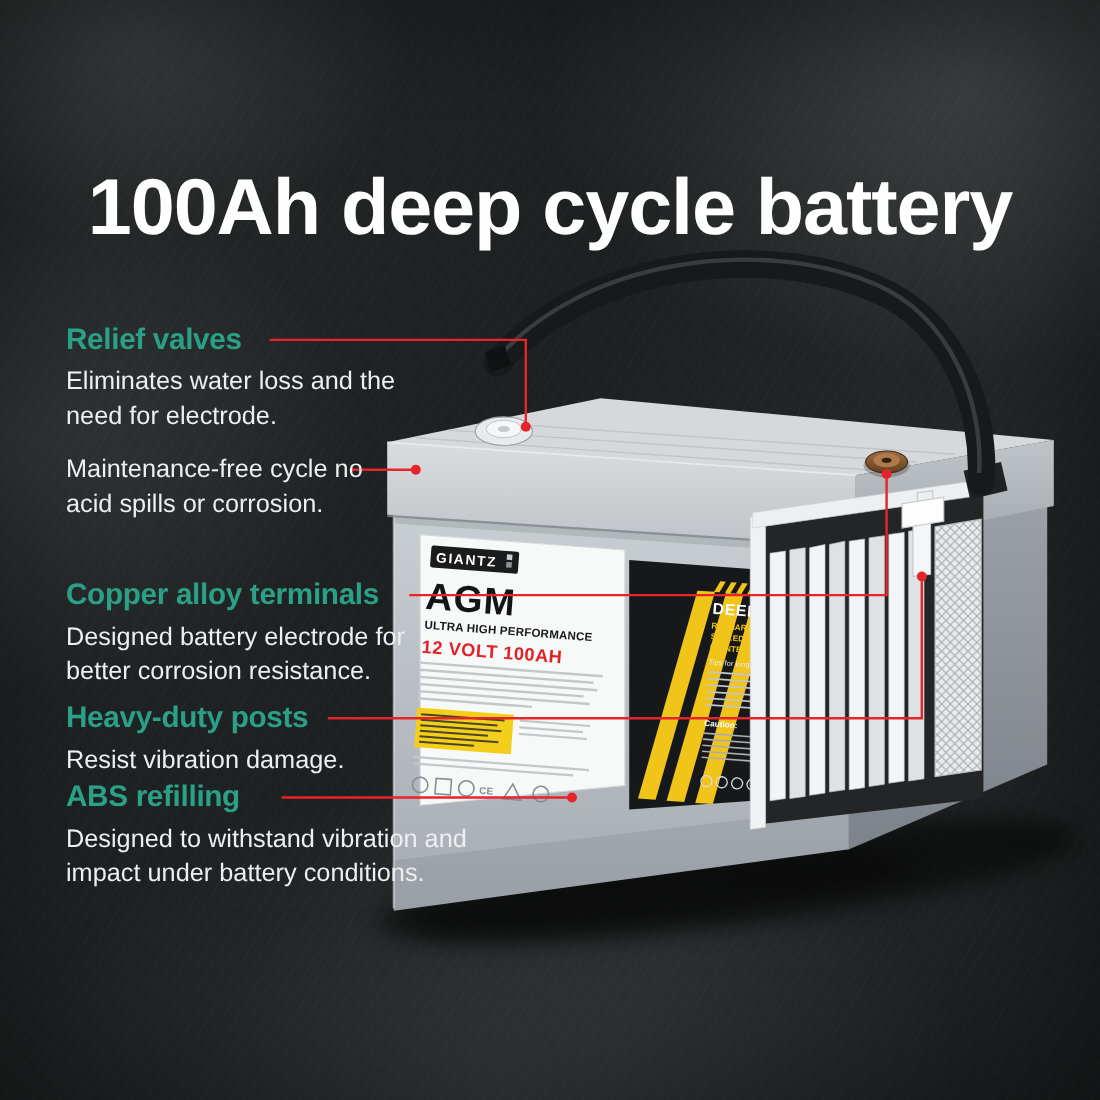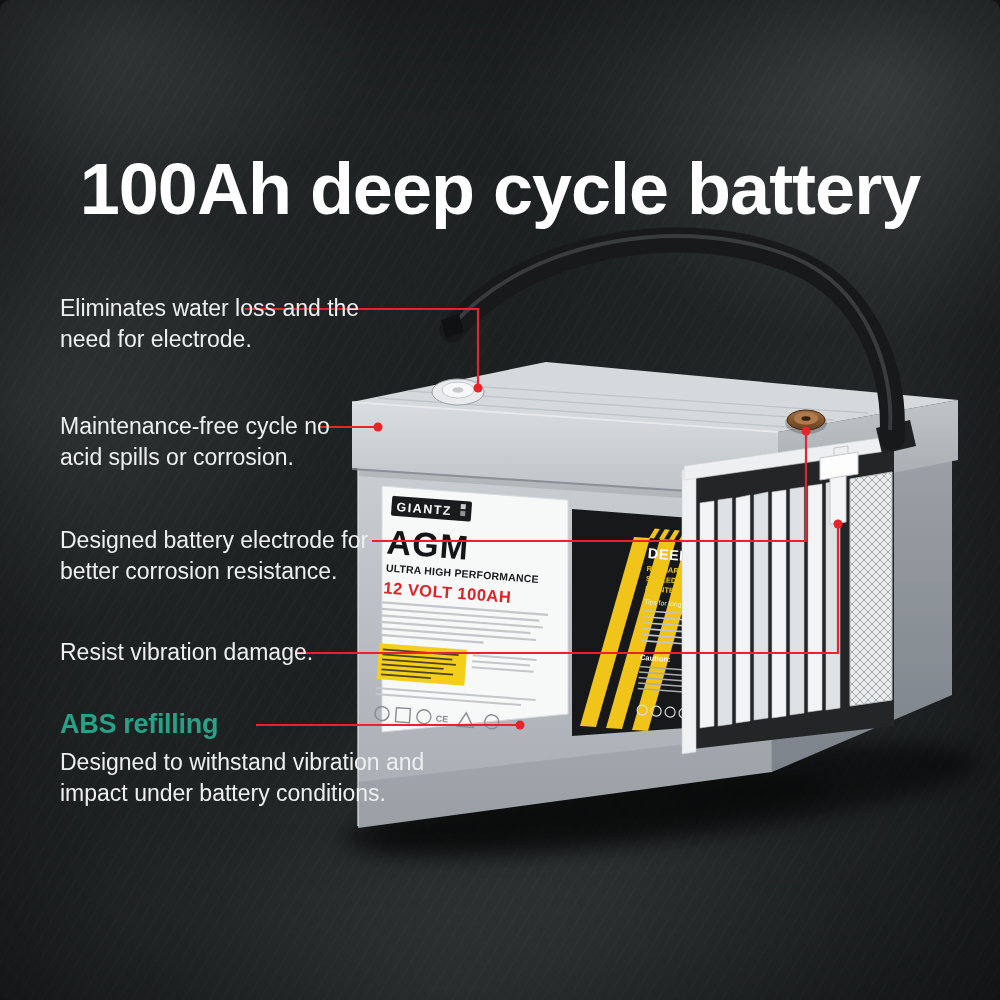--- a/index.html
+++ b/index.html
@@ -5,21 +5,20 @@
   html,body{margin:0;padding:0;background:#111314;}
   .stage{
     position:relative;width:1000px;height:1000px;overflow:hidden;
     font-family:"Liberation Sans",sans-serif;
     background:
       radial-gradient(620px 420px at 88% 8%, rgba(130,138,138,.28), transparent 62%),
       radial-gradient(520px 380px at 2% 40%, rgba(118,126,126,.20), transparent 60%),
       radial-gradient(700px 480px at 45% 100%, rgba(112,120,120,.24), transparent 62%),
       radial-gradient(420px 300px at 12% 4%, rgba(125,132,132,.22), transparent 60%),
       linear-gradient(118deg,#26292a 0%,#1d2021 45%,#242728 70%,#1b1e1f 100%);
-    border-radius: 11px;
   }
   .stage::before{
     content:"";position:absolute;inset:0;pointer-events:none;
     background:repeating-linear-gradient(121deg, rgba(255,255,255,.028) 0 2px, rgba(0,0,0,0) 2px 11px);
     opacity:.55;
   }
   .stage::after{
     content:"";position:absolute;inset:0;pointer-events:none;
     box-shadow:inset 0 0 160px rgba(0,0,0,.45);
   }
@@ -39,29 +38,32 @@
   svg.scene{position:absolute;inset:0;z-index:2;}
 </style>
 </head>
 <body>
 
 <div class="stage">
 
   <h1 class="title">100Ah deep cycle battery</h1>
 
   <div class="feature f1">
+    <h2>Relief valves</h2>
     <p>Eliminates water loss and the need for electrode.</p>
   </div>
   <div class="feature f2">
     <p>Maintenance-free cycle no acid spills or corrosion.</p>
   </div>
   <div class="feature f3">
+    <h2>Copper alloy terminals</h2>
     <p>Designed battery electrode for better corrosion resistance.</p>
   </div>
   <div class="feature f4">
+    <h2>Heavy-duty posts</h2>
     <p>Resist vibration damage.</p>
   </div>
   <div class="feature f5">
     <h2>ABS refilling</h2>
     <p>Designed to withstand vibration and impact under battery conditions.</p>
   </div>
 
   <svg class="scene" viewBox="0 0 1000 1000" aria-hidden="true">
     <defs>
       <linearGradient id="gFront" x1="0" y1="0" x2="0" y2="1">

